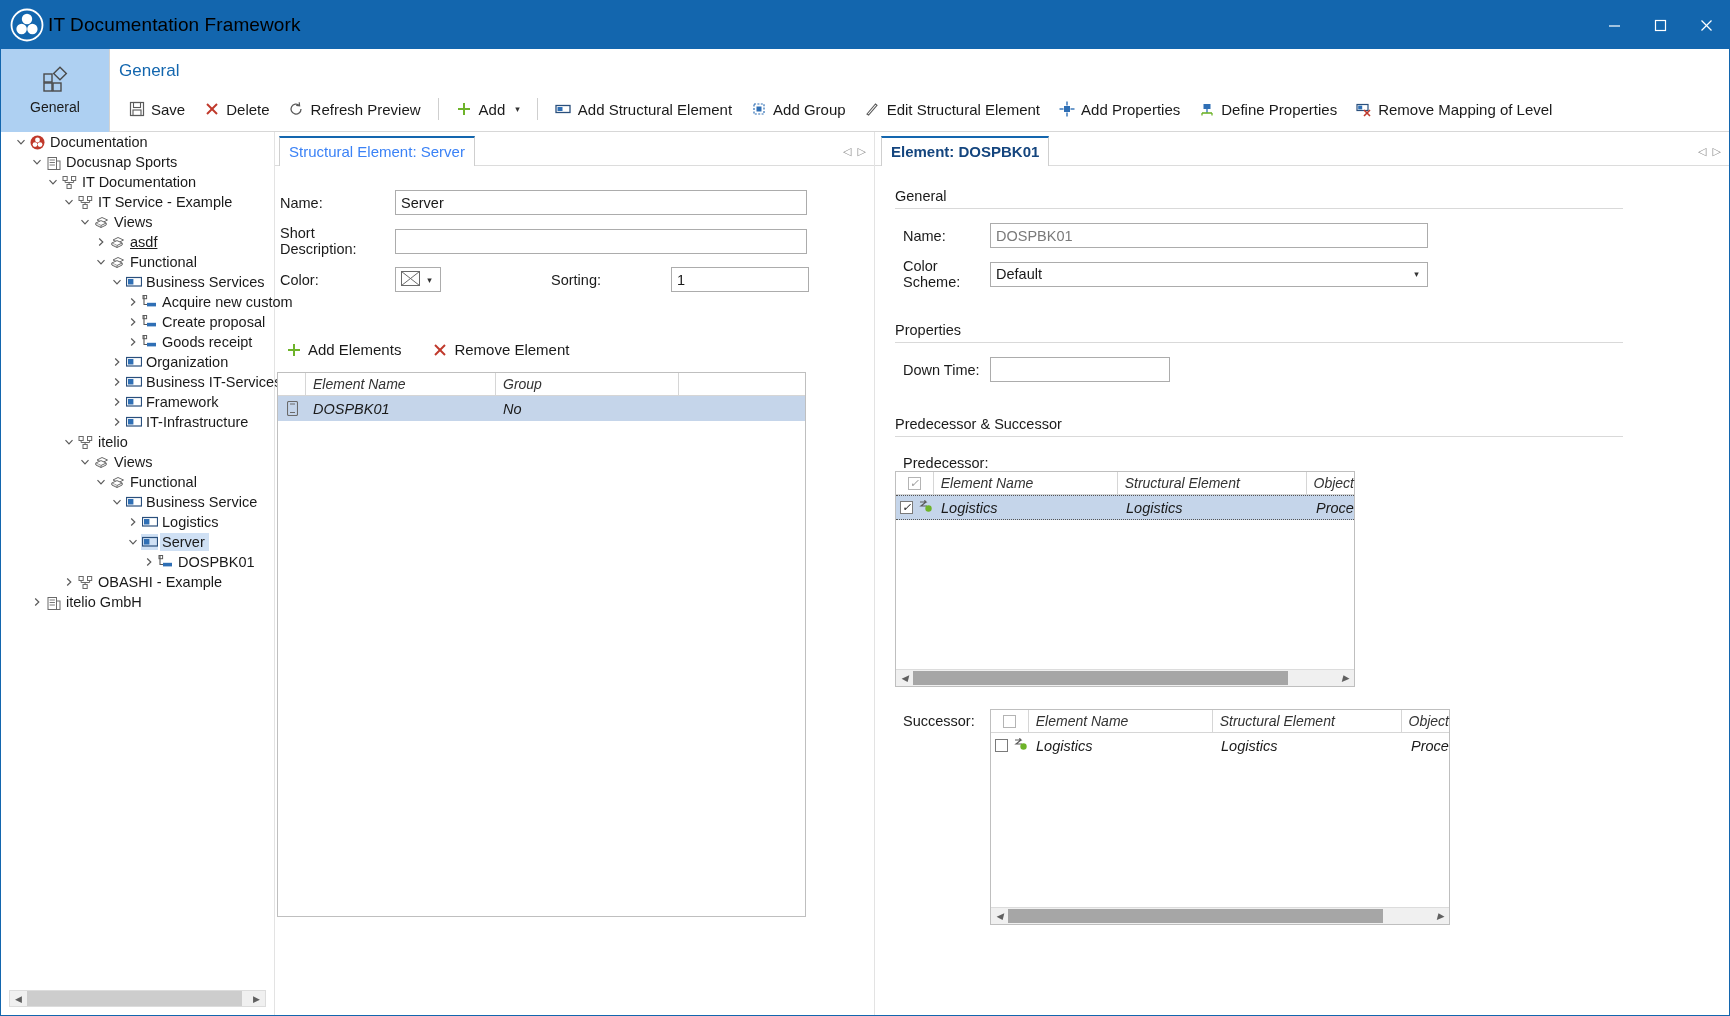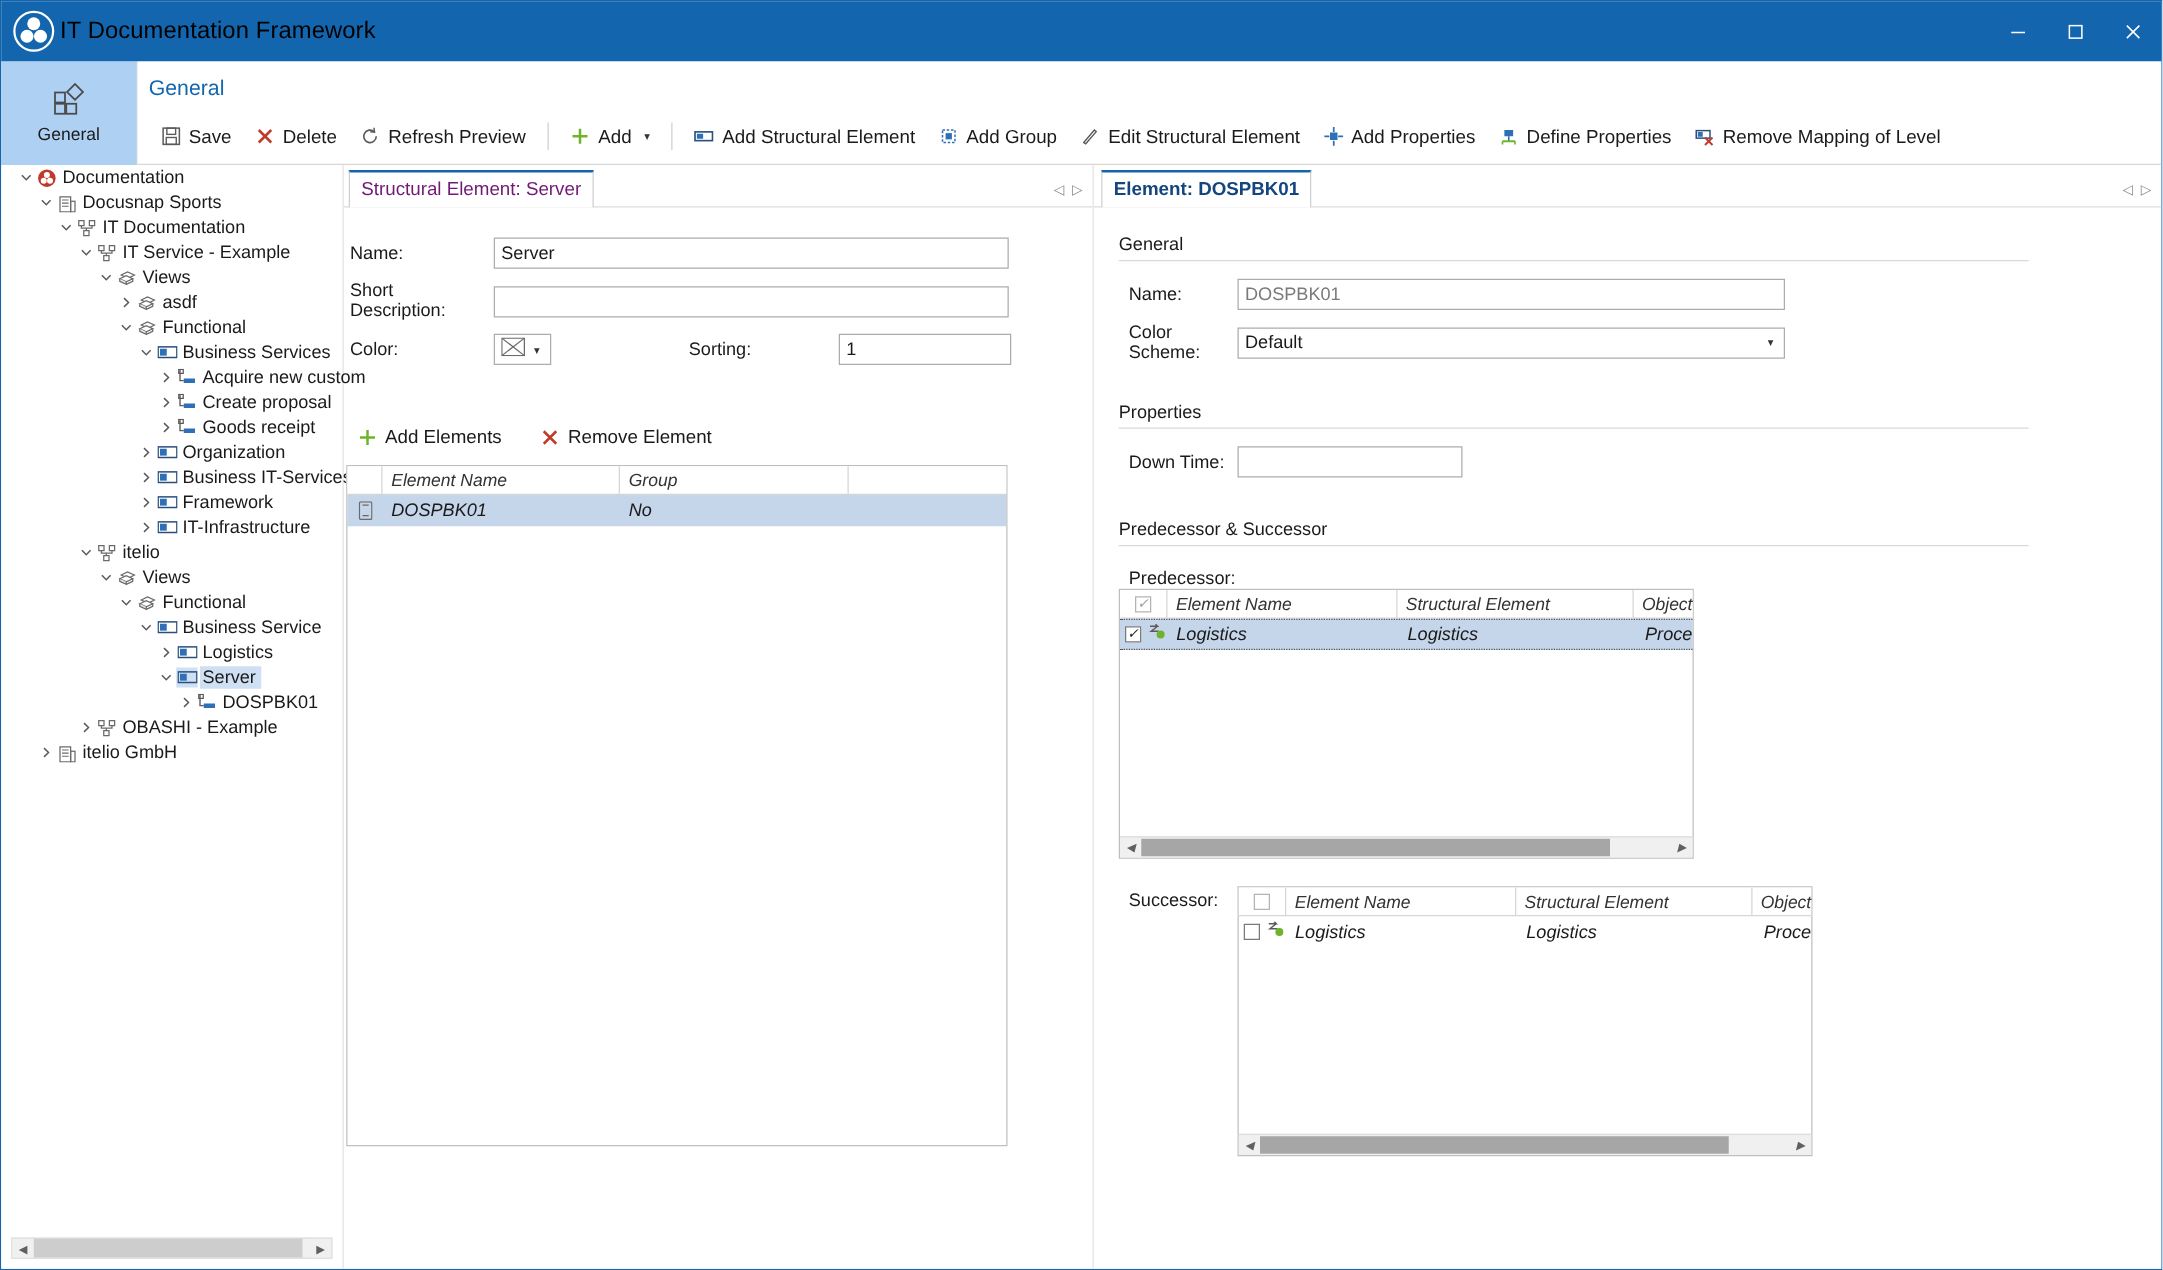--- a/index.html
+++ b/index.html
@@ -66,21 +66,21 @@
   .hscroll .arrow { width: 17px; height: 15px; display:flex; align-items:center; justify-content:center;
                     background:#f0f0f0; color:#606060; font-size:9px; }
   .hscroll .thumb { height: 15px; background: #cdcdcd; }
 
   .pane-center { width: 600px; position: relative; border-right: 1px solid #e3e3e3;}
   .pane-right { flex: 1; position: relative; }
 
   .tabstrip { display:flex; align-items: flex-end; height: 34px; padding-left: 2px;
               border-bottom: 1px solid #dcdcdc; position: relative;}
   .tabitem { border: 1px solid #cfcfcf; border-bottom: none; background: #fff;
-             padding: 5px 9px 6px 9px; font-size: 15px; color: #701a75; position: relative; top:1px;
+             padding: 5px 9px 6px 9px; font-size: 15px; color: #3b82f6; position: relative; top:1px;
              border-top: 2px solid #1366ae; }
   .tabitem.bold { font-weight: bold; color: #14457e; }
   .tabnav { position: absolute; right: 8px; bottom: 7px; display: flex; gap: 6px; color: #8a8a8a; font-size: 11px;}
 
   .formrow { display: flex; align-items: center; margin: 0 0 10px 0; }
   .flabel { font-size: 14.5px; color:#1a1a1a; }
   .finput { border: 1px solid #acacac; height: 25px; background: #fff; padding: 2px 5px;
             font-family: "Liberation Sans", sans-serif; font-size: 14.5px; color:#1a1a1a; }
   .finput.readonly { color: #7a7a7a; }
   .combo { border: 1px solid #acacac; height: 25px; background: #fff; display:flex; align-items:center;
@@ -354,21 +354,21 @@
             <span class="tico">
               <svg width="16" height="15" viewBox="0 0 16 15">
                 <path d="M3 5 L8 2.5 L13.5 5 L8.5 7.6 Z" fill="#fff" stroke="#6a6a6a" stroke-width="1"></path>
                 <path d="M1.8 8 L7 5.6 L12.2 8 L7 10.5 Z" fill="#fff" stroke="#6a6a6a" stroke-width="1"></path>
                 <path d="M1.8 8 v2 L7 12.5 v-2" fill="#e8e8e8" stroke="#6a6a6a" stroke-width="1"></path>
                 <path d="M12.2 8 v2 L7 12.5" fill="none" stroke="#6a6a6a" stroke-width="1"></path>
               </svg>
             </span>
             <span class="tlabel">Views</span>
           </div>
-          <div class="tnode" style="padding-left: 88px;">
+          <div class="tnode" style="padding-left: 88px; text-decoration: underline;">
             <span class="twist">
               <svg width="10" height="10" viewBox="0 0 10 10">
                 <path d="M3.2 1.5 L6.8 5 L3.2 8.5" fill="none" stroke="#5a5a5a" stroke-width="1.2"></path>
               </svg>
             </span>
             <span class="tico">
               <svg width="16" height="15" viewBox="0 0 16 15">
                 <path d="M3 5 L8 2.5 L13.5 5 L8.5 7.6 Z" fill="#fff" stroke="#6a6a6a" stroke-width="1"></path>
                 <path d="M1.8 8 L7 5.6 L12.2 8 L7 10.5 Z" fill="#fff" stroke="#6a6a6a" stroke-width="1"></path>
                 <path d="M1.8 8 v2 L7 12.5 v-2" fill="#e8e8e8" stroke="#6a6a6a" stroke-width="1"></path>

